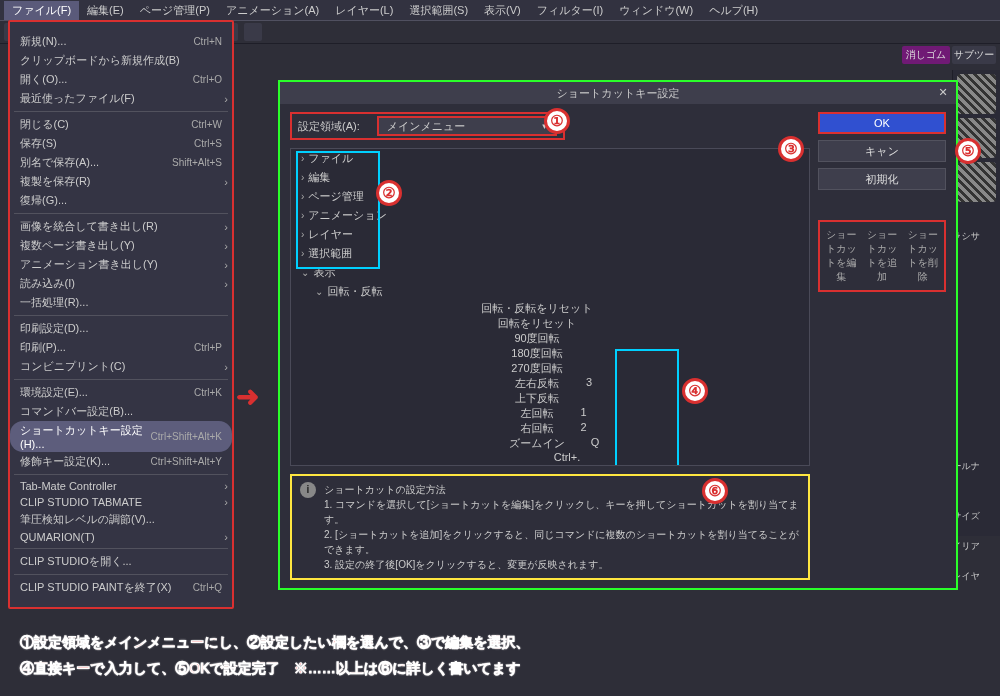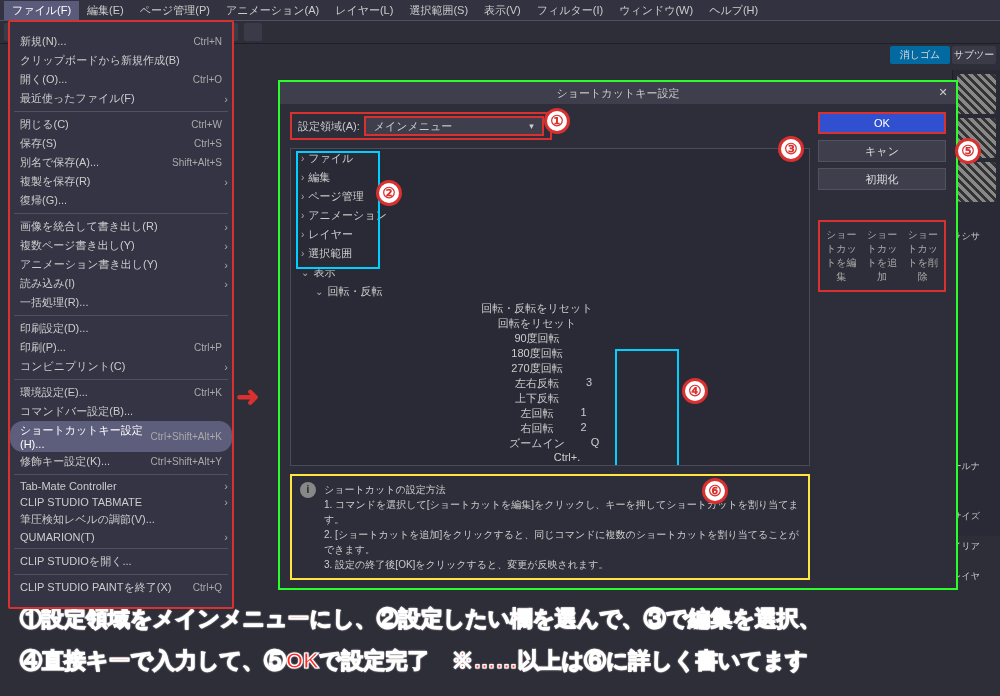--- a/index.html
+++ b/index.html
@@ -37,21 +37,21 @@
   .dialog {
     position: absolute; left: 278px; top: 80px; width: 680px; height: 510px;
     background: #2e2e3a; border: 2px solid #2aff2a; z-index: 25;
     display: flex; flex-direction: column;
   }
   .dialog .titlebar { height: 22px; background: #3e3e4c; display: flex; align-items: center; justify-content: center; position: relative; }
   .dialog .titlebar .cx { position: absolute; right: 6px; top: 3px; width: 14px; height: 14px; color: #ccc; cursor: pointer; text-align: center; line-height: 14px; }
   .dialog .content { flex: 1; padding: 8px 10px; display: flex; gap: 8px; }
 
   .left-pane { flex: 1; display: flex; flex-direction: column; }
-  .area-row { display: flex; align-items: center; gap: 4px; margin-bottom: 8px; }
+  .area-row { display: flex; align-items: center; gap: 17px; margin-bottom: 8px; }
   .area-row .lbl { font-size: 11px; color: #ccc; }
   .area-row .sel { width: 180px; height: 20px; border: 2px solid #d93030; background: #3e3e4c; display: flex; align-items: center; justify-content: space-between; padding: 0 8px; font-size: 11px; }
   .area-row .sel::after { content: "▾"; color: #ccc; font-size: 9px; }
 
   .tree-box {
     flex: 1; border: 1px solid #4a4a58; background: #2a2a36;
     overflow: hidden; position: relative;
   }
   .tree { position: absolute; inset: 0; overflow-y: auto; font-size: 11px; }
   .tree .node { padding: 2px 6px 2px 14px; display: flex; align-items: center; }
@@ -86,21 +86,21 @@
 
   
   .rstrip { position: absolute; right: 0; top: 70px; width: 48px; bottom: 160px; background: #2a2a36; border-left: 1px solid #1e1e28; z-index: 10; }
   .rstrip .brush { height: 40px; margin: 4px; background: repeating-linear-gradient(45deg,#888 0 3px,#333 3px 6px); border-radius: 4px; }
 
   
   .bl { position: absolute; left: 36px; top: 540px; font-size: 10px; color: #bbb; }
   .bl .row { padding: 2px 4px; }
 
   
-  .instr { position: absolute; left: 20px; bottom: 14px; right: 20px; font-size: 22px; font-weight: bold; line-height: 1.9; }
+  .instr { position: absolute; left: 20px; bottom: 14px; right: 20px; font-size: 14px; font-weight: normal; line-height: 1.9; }
   .instr span { color: #ff2a2a; -webkit-text-stroke: 1.2px #fff; text-shadow: 0 0 2px #fff, 0 0 2px #fff; }
 
   
   .rlabel { position: absolute; right: 20px; font-size: 9px; writing-mode: horizontal-tb; color: #ccc; z-index: 12; }
 </style>
 </head>
 <body>
 
 <div class="menubar">
   <div class="m active">ファイル(F)</div>
@@ -123,21 +123,21 @@
   <span class="tbtn"></span>
   <span class="tbtn"></span>
   <span class="tbtn"></span>
   <span class="tbtn"></span>
   <span class="tbtn"></span>
   <span class="tbtn"></span>
   <span class="tbtn"></span>
 </div>
 
 <div class="subtools">サブツー</div>
-<div style="position:absolute;right:50px;top:46px;width:60px;height:18px;background:#0369a1;border-radius:2px;display:flex;align-items:center;justify-content:center;font-size:10px;color:#ddd;">消しゴム</div>
+<div style="position:absolute;right:50px;top:46px;width:48px;height:18px;background:#701a75;border-radius:2px;display:flex;align-items:center;justify-content:center;font-size:10px;color:#ddd;">消しゴム</div>
 
 <div class="file-menu" id="file-menu">
     <div class="mi">
       <span>新規(N)...</span>
       <span class="rs">Ctrl+N</span>
     </div>
     <div class="mi">
       <span>クリップボードから新規作成(B)</span>
       <span class="rs"></span>
     </div>

